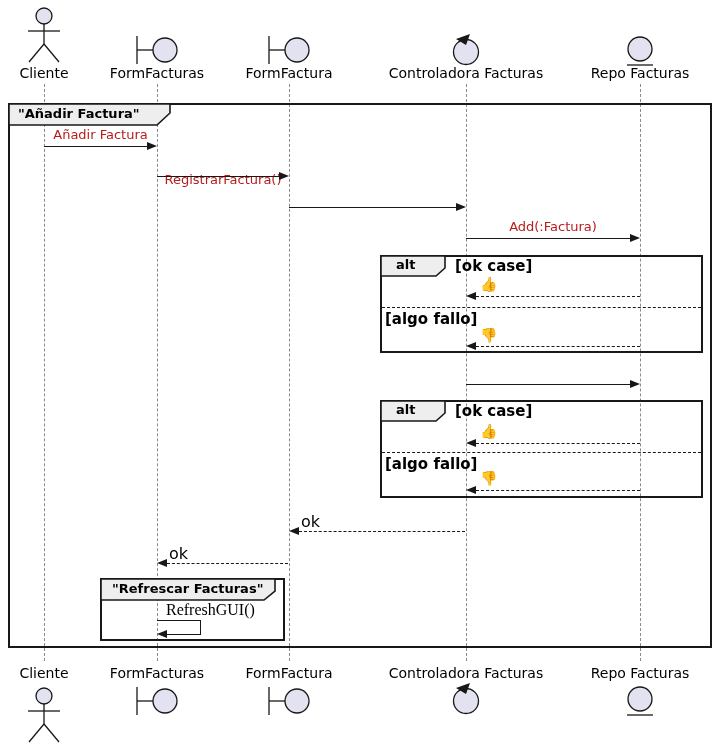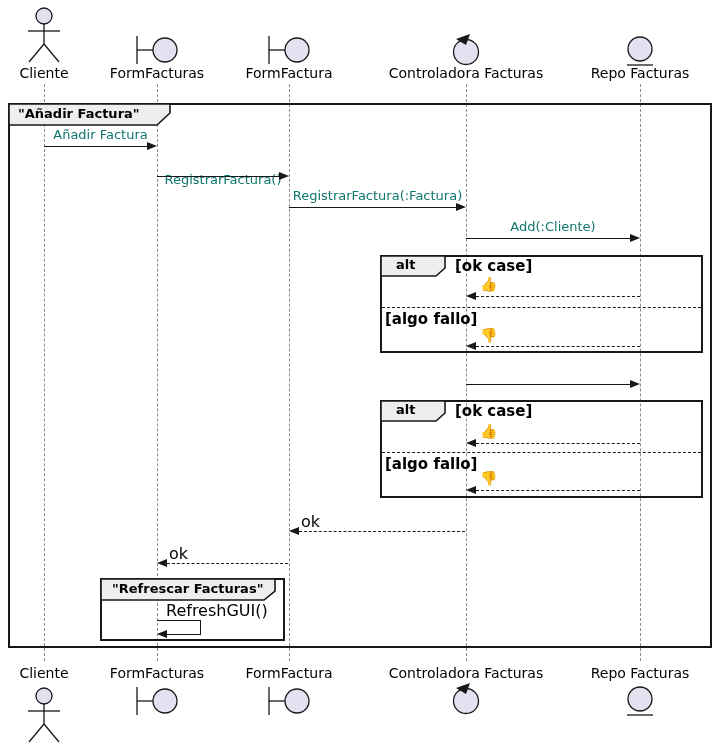--- a/index.html
+++ b/index.html
@@ -7,21 +7,21 @@
   #canvas{position:relative;width:717px;height:748px;background:#fff;overflow:hidden;}
   .abs{position:absolute;}
   .lifeline{position:absolute;top:84px;height:577px;width:0;border-left:1px dashed #8a8a8a;}
   .hline{position:absolute;height:0;border-top:1px solid #181818;}
   .dline{position:absolute;height:0;border-top:1px dashed #181818;}
   .vline{position:absolute;width:0;border-left:1px solid #181818;}
   .arr-r{position:absolute;width:0;height:0;border-top:4px solid transparent;border-bottom:4px solid transparent;border-left:10px solid #181818;}
   .arr-l{position:absolute;width:0;height:0;border-top:4px solid transparent;border-bottom:4px solid transparent;border-right:10px solid #181818;}
   .plabel{position:absolute;width:160px;text-align:center;font-size:14px;color:#000;}
   .msg{position:absolute;font-size:16px;color:#000;white-space:nowrap;}
-  .msgc{position:absolute;font-size:13px;color:#0f766e;text-align:center;white-space:nowrap;}
+  .msgc{position:absolute;font-size:13px;color:#b91c1c;text-align:center;white-space:nowrap;}
   .guard{position:absolute;font-size:15px;font-weight:bold;color:#000;white-space:nowrap;}
   .tabtext{position:absolute;font-size:13px;font-weight:bold;color:#000;white-space:nowrap;}
   .frame{position:absolute;border:2px solid #181818;background:transparent;}
   .altframe{position:absolute;border:2px solid #181818;background:transparent;}
   .emoji{position:absolute;font-size:14px;line-height:14px;color:#181818;}
   svg{display:block;}
 </style>
 </head>
 <body>
 
@@ -72,25 +72,24 @@
   <div class="tabtext" style="left:18px;top:106px;">"Añadir Factura"</div>
 
   <div class="msgc" style="left:44px;top:127px;width:113px;">Añadir Factura</div>
   <div class="hline" style="left:44px;top:146px;width:104px;"></div>
   <div class="arr-r" style="left:147px;top:142px;"></div>
 
   <div class="msgc" style="left:157px;top:172px;width:132px;">RegistrarFactura()</div>
   <div class="hline" style="left:157px;top:176px;width:123px;"></div>
   <div class="arr-r" style="left:279px;top:172px;"></div>
 
-  <div class="msgc" style="left:289px;top:188px;width:177px;">RegistrarFactura(:Factura)</div>
   <div class="hline" style="left:289px;top:207px;width:168px;"></div>
   <div class="arr-r" style="left:456px;top:203px;"></div>
 
-  <div class="msgc" style="left:466px;top:219px;width:174px;">Add(:Cliente)</div>
+  <div class="msgc" style="left:466px;top:219px;width:174px;">Add(:Factura)</div>
   <div class="hline" style="left:466px;top:238px;width:165px;"></div>
   <div class="arr-r" style="left:630px;top:234px;"></div>
 
   <div class="altframe" style="left:380px;top:255px;width:319px;height:94px;"></div>
   <svg class="abs" style="left:381px;top:256px;" width="68" height="22">
     <polygon points="0,0 64,0 64,12 55,20 0,20" fill="#EEEEEE" stroke="#181818" stroke-width="1.6"></polygon>
   </svg>
   <div class="tabtext" style="left:396px;top:257px;">alt</div>
   <div class="guard" style="left:455px;top:257px;">[ok case]</div>
   <div class="emoji" style="left:480px;top:277px;">👍</div>
@@ -126,21 +125,21 @@
 
   <div class="msg" style="left:169px;top:544px;">ok</div>
   <div class="dline" style="left:167px;top:563px;width:121px;"></div>
   <div class="arr-l" style="left:157px;top:559px;"></div>
 
   <div class="frame" style="left:100px;top:578px;width:181px;height:59px;"></div>
   <svg class="abs" style="left:101px;top:579px;" width="178" height="24">
     <polygon points="0,0 174,0 174,12 163,21 0,21" fill="#EEEEEE" stroke="#181818" stroke-width="1.6"></polygon>
   </svg>
   <div class="tabtext" style="left:112px;top:581px;">"Refrescar Facturas"</div>
-  <div class="msg" style="left:166px;top:601px;">RefreshGUI()</div>
+  <div class="msg" style="left:166px;top:601px;font-family:Liberation Serif, serif;">RefreshGUI()</div>
   <div class="hline" style="left:157px;top:620px;width:44px;"></div>
   <div class="vline" style="left:200px;top:620px;height:15px;"></div>
   <div class="hline" style="left:167px;top:634px;width:34px;"></div>
   <div class="arr-l" style="left:157px;top:630px;"></div>
 
   <div class="plabel" style="left:-36px;top:665px;">Cliente</div>
   <div class="plabel" style="left:77px;top:665px;">FormFacturas</div>
   <div class="plabel" style="left:209px;top:665px;">FormFactura</div>
   <div class="plabel" style="left:386px;top:665px;">Controladora Facturas</div>
   <div class="plabel" style="left:560px;top:665px;">Repo Facturas</div>

